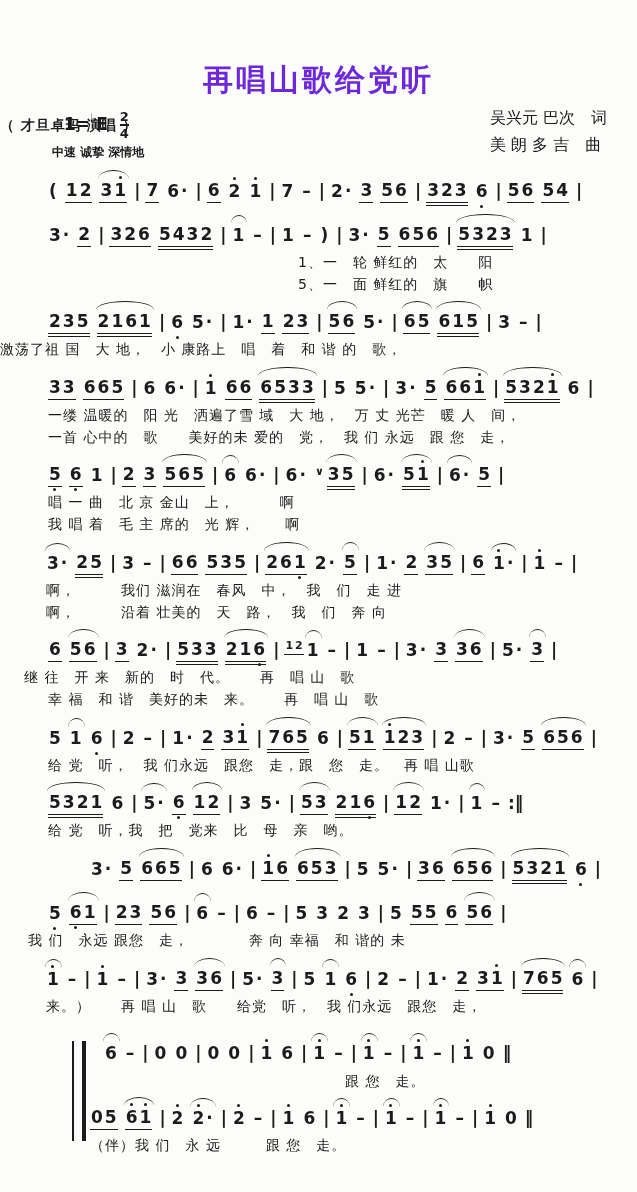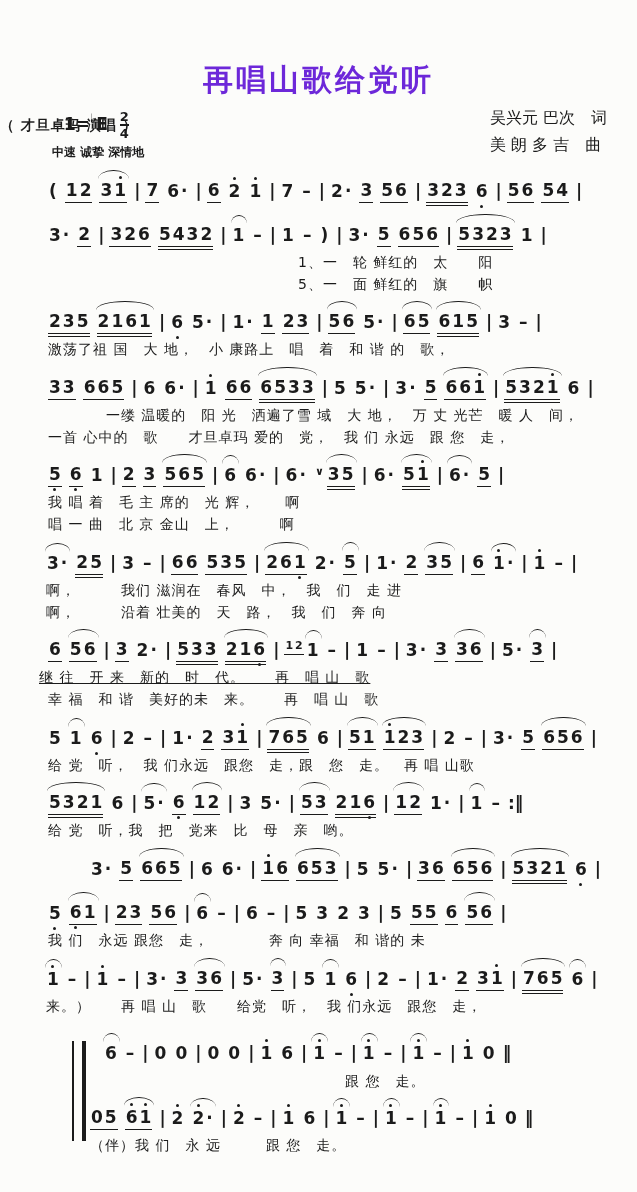--- a/index.html
+++ b/index.html
@@ -73,56 +73,56 @@
       <div class="score-line">
         <div class="music" style="padding-left: 48px;"><span class="tok"><span class="d">(</span></span><span class="tok u1"><span class="d">1</span><span class="d">2</span></span><span class="tok arc u1"><span class="d">3</span><span class="d">1<span class="da"></span></span></span><span class="tok bar">|</span><span class="tok u1"><span class="d">7</span></span><span class="tok"><span class="d">6</span><span class="d">·</span></span><span class="tok bar">|</span><span class="tok u1"><span class="d">6</span></span><span class="tok"><span class="d">2<span class="da"></span></span></span><span class="tok"><span class="d">1<span class="da"></span></span></span><span class="tok bar">|</span><span class="tok"><span class="d">7</span></span><span class="tok"><span class="d">–</span></span><span class="tok bar">|</span><span class="tok"><span class="d">2</span><span class="d">·</span></span><span class="tok u1"><span class="d">3</span></span><span class="tok u1"><span class="d">5</span><span class="d">6</span></span><span class="tok bar">|</span><span class="tok u2"><span class="d">3</span><span class="d">2</span><span class="d">3</span></span><span class="tok"><span class="d">6<span class="db"></span></span></span><span class="tok bar">|</span><span class="tok u1"><span class="d">5</span><span class="d">6</span></span><span class="tok u1"><span class="d">5</span><span class="d">4</span></span><span class="tok bar">|</span></div>
       </div>
       <div class="score-line">
         <div class="music" style="padding-left: 48px;"><span class="tok"><span class="d">3</span><span class="d">·</span></span><span class="tok u1"><span class="d">2</span></span><span class="tok bar">|</span><span class="tok u1"><span class="d">3</span><span class="d">2</span><span class="d">6</span></span><span class="tok u2"><span class="d">5</span><span class="d">4</span><span class="d">3</span><span class="d">2</span></span><span class="tok bar">|</span><span class="tok arc"><span class="d">1</span></span><span class="tok"><span class="d">–</span></span><span class="tok bar">|</span><span class="tok"><span class="d">1</span></span><span class="tok"><span class="d">–</span></span><span class="tok"><span class="d">)</span></span><span class="tok bar">|</span><span class="tok"><span class="d">3</span><span class="d">·</span></span><span class="tok u1"><span class="d">5</span></span><span class="tok u1"><span class="d">6</span><span class="d">5</span><span class="d">6</span></span><span class="tok bar">|</span><span class="tok arc u2"><span class="d">5</span><span class="d">3</span><span class="d">2</span><span class="d">3</span></span><span class="tok"><span class="d">1</span></span><span class="tok bar">|</span></div>
         <div class="lyric" style="padding-left: 298px;">1、一　轮 鲜红的　太　　阳</div>
         <div class="lyric" style="padding-left: 298px;">5、一　面 鲜红的　旗　　帜</div>
       </div>
       <div class="score-line">
         <div class="music" style="padding-left: 48px;"><span class="tok u2"><span class="d">2</span><span class="d">3</span><span class="d">5</span></span><span class="tok arc u2"><span class="d">2</span><span class="d">1</span><span class="d">6</span><span class="d">1</span></span><span class="tok bar">|</span><span class="tok"><span class="d">6<span class="db"></span></span></span><span class="tok"><span class="d">5</span><span class="d">·</span></span><span class="tok bar">|</span><span class="tok"><span class="d">1</span><span class="d">·</span></span><span class="tok u1"><span class="d">1</span></span><span class="tok u1"><span class="d">2</span><span class="d">3</span></span><span class="tok bar">|</span><span class="tok arc u1"><span class="d">5</span><span class="d">6</span></span><span class="tok"><span class="d">5</span><span class="d">·</span></span><span class="tok bar">|</span><span class="tok arc u1"><span class="d">6</span><span class="d">5</span></span><span class="tok arc u2"><span class="d">6</span><span class="d">1</span><span class="d">5</span></span><span class="tok bar">|</span><span class="tok"><span class="d">3</span></span><span class="tok"><span class="d">–</span></span><span class="tok bar">|</span></div>
-        <div class="lyric" style="padding-left: 48px;">激荡了祖 国　大 地，　小 康路上　唱　着　和 谐 的　歌，</div>
+        <div class="lyric" style="">激荡了祖 国　大 地，　小 康路上　唱　着　和 谐 的　歌，</div>
       </div>
       <div class="score-line">
         <div class="music" style="padding-left: 48px;"><span class="tok u1"><span class="d">3</span><span class="d">3</span></span><span class="tok u1"><span class="d">6</span><span class="d">6</span><span class="d">5</span></span><span class="tok bar">|</span><span class="tok"><span class="d">6</span></span><span class="tok"><span class="d">6</span><span class="d">·</span></span><span class="tok bar">|</span><span class="tok"><span class="d">1<span class="da"></span></span></span><span class="tok u1"><span class="d">6</span><span class="d">6</span></span><span class="tok arc u2"><span class="d">6</span><span class="d">5</span><span class="d">3</span><span class="d">3</span></span><span class="tok bar">|</span><span class="tok"><span class="d">5</span></span><span class="tok"><span class="d">5</span><span class="d">·</span></span><span class="tok bar">|</span><span class="tok"><span class="d">3</span><span class="d">·</span></span><span class="tok u1"><span class="d">5</span></span><span class="tok arc u1"><span class="d">6</span><span class="d">6</span><span class="d">1<span class="da"></span></span></span><span class="tok bar">|</span><span class="tok arc u2"><span class="d">5</span><span class="d">3</span><span class="d">2</span><span class="d">1<span class="da"></span></span></span><span class="tok"><span class="d">6</span></span><span class="tok bar">|</span></div>
-        <div class="lyric" style="padding-left: 48px; text-align: center;">一缕 温暖的　阳 光　洒遍了雪 域　大 地，　万 丈 光芒　暖 人　间，</div>
-        <div class="lyric" style="padding-left: 48px;">一首 心中的　歌　　才旦卓玛 爱的　党，　我 们 永远　跟 您　走，</div>
+        <div class="lyric" style="padding-left: 48px;">一缕 温暖的　阳 光　洒遍了雪 域　大 地，　万 丈 光芒　暖 人　间，</div>
+        <div class="lyric" style="padding-left: 48px;">一首 心中的　歌　　美好的未 爱的　党，　我 们 永远　跟 您　走，</div>
       </div>
       <div class="score-line">
         <div class="music" style="padding-left: 48px;"><span class="tok u1"><span class="d">5<span class="db"></span></span></span><span class="tok u1"><span class="d">6<span class="db"></span></span></span><span class="tok"><span class="d">1</span></span><span class="tok bar">|</span><span class="tok u1"><span class="d">2</span></span><span class="tok u1"><span class="d">3</span></span><span class="tok arc u1"><span class="d">5</span><span class="d">6</span><span class="d">5</span></span><span class="tok bar">|</span><span class="tok arc"><span class="d">6</span></span><span class="tok"><span class="d">6</span><span class="d">·</span></span><span class="tok bar">|</span><span class="tok"><span class="d">6</span><span class="d">·</span></span><span class="tok sup"><span class="d">∨</span></span><span class="tok arc u2"><span class="d">3</span><span class="d">5</span></span><span class="tok bar">|</span><span class="tok"><span class="d">6</span><span class="d">·</span></span><span class="tok arc u2"><span class="d">5</span><span class="d">1<span class="da"></span></span></span><span class="tok bar">|</span><span class="tok arc"><span class="d">6</span><span class="d">·</span></span><span class="tok u1"><span class="d">5</span></span><span class="tok bar">|</span></div>
+        <div class="lyric" style="padding-left: 48px;">唱 一 曲　北 京 金山　上，　　　啊</div>
         <div class="lyric" style="padding-left: 48px;">我 唱 着　毛 主 席的　光 辉，　　啊</div>
-        <div class="lyric" style="padding-left: 48px;">唱 一 曲　北 京 金山　上，　　　啊</div>
       </div>
       <div class="score-line">
         <div class="music" style="padding-left: 46px;"><span class="tok arc"><span class="d">3</span><span class="d">·</span></span><span class="tok u2"><span class="d">2</span><span class="d">5</span></span><span class="tok bar">|</span><span class="tok"><span class="d">3</span></span><span class="tok"><span class="d">–</span></span><span class="tok bar">|</span><span class="tok u1"><span class="d">6</span><span class="d">6</span></span><span class="tok u1"><span class="d">5</span><span class="d">3</span><span class="d">5</span></span><span class="tok bar">|</span><span class="tok arc u1"><span class="d">2</span><span class="d">6</span><span class="d">1<span class="db"></span></span></span><span class="tok"><span class="d">2</span><span class="d">·</span></span><span class="tok arc u1"><span class="d">5</span></span><span class="tok bar">|</span><span class="tok"><span class="d">1</span><span class="d">·</span></span><span class="tok u1"><span class="d">2</span></span><span class="tok arc u1"><span class="d">3</span><span class="d">5</span></span><span class="tok bar">|</span><span class="tok u1"><span class="d">6</span></span><span class="tok arc"><span class="d">1<span class="da"></span></span><span class="d">·</span></span><span class="tok bar">|</span><span class="tok"><span class="d">1<span class="da"></span></span></span><span class="tok"><span class="d">–</span></span><span class="tok bar">|</span></div>
         <div class="lyric" style="padding-left: 46px;">啊，　　　我们 滋润在　春风　中，　我　们　走 进</div>
         <div class="lyric" style="padding-left: 46px;">啊，　　　沿着 壮美的　天　路，　我　们　奔 向</div>
       </div>
       <div class="score-line">
         <div class="music" style="padding-left: 48px;"><span class="tok u1"><span class="d">6</span></span><span class="tok arc u1"><span class="d">5</span><span class="d">6</span></span><span class="tok bar">|</span><span class="tok u1"><span class="d">3</span></span><span class="tok"><span class="d">2</span><span class="d">·</span></span><span class="tok bar">|</span><span class="tok u2"><span class="d">5</span><span class="d">3</span><span class="d">3</span></span><span class="tok arc u2"><span class="d">2</span><span class="d">1</span><span class="d">6<span class="db"></span></span></span><span class="tok bar">|</span><span class="tok u1 sup"><span class="d">1</span><span class="d">2</span></span><span class="tok arc"><span class="d">1</span></span><span class="tok"><span class="d">–</span></span><span class="tok bar">|</span><span class="tok"><span class="d">1</span></span><span class="tok"><span class="d">–</span></span><span class="tok bar">|</span><span class="tok"><span class="d">3</span><span class="d">·</span></span><span class="tok u1"><span class="d">3</span></span><span class="tok arc u1"><span class="d">3</span><span class="d">6</span></span><span class="tok bar">|</span><span class="tok"><span class="d">5</span><span class="d">·</span></span><span class="tok arc u1"><span class="d">3</span></span><span class="tok bar">|</span></div>
-        <div class="lyric" style="padding-left: 39px; text-decoration: underline;">继 往　开 来　新的　时　代。　　再　唱 山　歌</div>
+        <div class="lyric" style="padding-left: 24px;">继 往　开 来　新的　时　代。　　再　唱 山　歌</div>
         <div class="lyric" style="padding-left: 48px;">幸 福　和 谐　美好的未　来。　　再　唱 山　歌</div>
       </div>
       <div class="score-line">
         <div class="music" style="padding-left: 48px;"><span class="tok"><span class="d">5</span></span><span class="tok arc"><span class="d">1</span></span><span class="tok"><span class="d">6<span class="db"></span></span></span><span class="tok bar">|</span><span class="tok"><span class="d">2</span></span><span class="tok"><span class="d">–</span></span><span class="tok bar">|</span><span class="tok"><span class="d">1</span><span class="d">·</span></span><span class="tok u1"><span class="d">2</span></span><span class="tok u1"><span class="d">3</span><span class="d">1<span class="da"></span></span></span><span class="tok bar">|</span><span class="tok arc u2"><span class="d">7</span><span class="d">6</span><span class="d">5</span></span><span class="tok"><span class="d">6</span></span><span class="tok bar">|</span><span class="tok arc u1"><span class="d">5</span><span class="d">1</span></span><span class="tok arc u1"><span class="d">1<span class="da"></span></span><span class="d">2</span><span class="d">3</span></span><span class="tok bar">|</span><span class="tok"><span class="d">2</span></span><span class="tok"><span class="d">–</span></span><span class="tok bar">|</span><span class="tok"><span class="d">3</span><span class="d">·</span></span><span class="tok u1"><span class="d">5</span></span><span class="tok arc u1"><span class="d">6</span><span class="d">5</span><span class="d">6</span></span><span class="tok bar">|</span></div>
         <div class="lyric" style="padding-left: 48px;">给 党　听，　我 们永远　跟您　走，跟　您　走。　再 唱 山歌</div>
       </div>
       <div class="score-line">
         <div class="music" style="padding-left: 48px;"><span class="tok arc u2"><span class="d">5</span><span class="d">3</span><span class="d">2</span><span class="d">1</span></span><span class="tok"><span class="d">6</span></span><span class="tok bar">|</span><span class="tok arc"><span class="d">5</span><span class="d">·</span></span><span class="tok u1"><span class="d">6<span class="db"></span></span></span><span class="tok arc u1"><span class="d">1</span><span class="d">2</span></span><span class="tok bar">|</span><span class="tok"><span class="d">3</span></span><span class="tok"><span class="d">5</span><span class="d">·</span></span><span class="tok bar">|</span><span class="tok arc u1"><span class="d">5</span><span class="d">3</span></span><span class="tok u2"><span class="d">2</span><span class="d">1</span><span class="d">6<span class="db"></span></span></span><span class="tok bar">|</span><span class="tok arc u1"><span class="d">1</span><span class="d">2</span></span><span class="tok"><span class="d">1</span><span class="d">·</span></span><span class="tok bar">|</span><span class="tok arc"><span class="d">1</span></span><span class="tok"><span class="d">–</span></span><span class="tok bar">:‖</span></div>
         <div class="lyric" style="padding-left: 48px;">给 党　听，我　把　党来　比　母　亲　哟。</div>
       </div>
       <div class="score-line">
         <div class="music" style="padding-left: 90px;"><span class="tok"><span class="d">3</span><span class="d">·</span></span><span class="tok u1"><span class="d">5</span></span><span class="tok arc u1"><span class="d">6</span><span class="d">6</span><span class="d">5</span></span><span class="tok bar">|</span><span class="tok"><span class="d">6</span></span><span class="tok"><span class="d">6</span><span class="d">·</span></span><span class="tok bar">|</span><span class="tok u1"><span class="d">1<span class="da"></span></span><span class="d">6</span></span><span class="tok arc u1"><span class="d">6</span><span class="d">5</span><span class="d">3</span></span><span class="tok bar">|</span><span class="tok"><span class="d">5</span></span><span class="tok"><span class="d">5</span><span class="d">·</span></span><span class="tok bar">|</span><span class="tok u1"><span class="d">3</span><span class="d">6</span></span><span class="tok arc u1"><span class="d">6</span><span class="d">5</span><span class="d">6</span></span><span class="tok bar">|</span><span class="tok arc u2"><span class="d">5</span><span class="d">3</span><span class="d">2</span><span class="d">1</span></span><span class="tok"><span class="d">6<span class="db"></span></span></span><span class="tok bar">|</span></div>
       </div>
       <div class="score-line">
         <div class="music" style="padding-left: 48px;"><span class="tok"><span class="d">5<span class="db"></span></span></span><span class="tok arc u1"><span class="d">6<span class="db"></span></span><span class="d">1</span></span><span class="tok bar">|</span><span class="tok u1"><span class="d">2</span><span class="d">3</span></span><span class="tok u1"><span class="d">5</span><span class="d">6</span></span><span class="tok bar">|</span><span class="tok arc"><span class="d">6</span></span><span class="tok"><span class="d">–</span></span><span class="tok bar">|</span><span class="tok"><span class="d">6</span></span><span class="tok"><span class="d">–</span></span><span class="tok bar">|</span><span class="tok"><span class="d">5</span></span><span class="tok"><span class="d">3</span></span><span class="tok"><span class="d">2</span></span><span class="tok"><span class="d">3</span></span><span class="tok bar">|</span><span class="tok"><span class="d">5</span></span><span class="tok u1"><span class="d">5</span><span class="d">5</span></span><span class="tok u1"><span class="d">6</span></span><span class="tok arc u1"><span class="d">5</span><span class="d">6</span></span><span class="tok bar">|</span></div>
-        <div class="lyric" style="padding-left: 48px;">我 们　永远 跟您　走，　　　　奔 向 幸福　和 谐的 未</div>
+        <div class="lyric" style="padding-left: 28px;">我 们　永远 跟您　走，　　　　奔 向 幸福　和 谐的 未</div>
       </div>
       <div class="score-line">
         <div class="music" style="padding-left: 46px;"><span class="tok arc"><span class="d">1<span class="da"></span></span></span><span class="tok"><span class="d">–</span></span><span class="tok bar">|</span><span class="tok"><span class="d">1<span class="da"></span></span></span><span class="tok"><span class="d">–</span></span><span class="tok bar">|</span><span class="tok"><span class="d">3</span><span class="d">·</span></span><span class="tok u1"><span class="d">3</span></span><span class="tok arc u1"><span class="d">3</span><span class="d">6</span></span><span class="tok bar">|</span><span class="tok"><span class="d">5</span><span class="d">·</span></span><span class="tok arc u1"><span class="d">3</span></span><span class="tok bar">|</span><span class="tok"><span class="d">5</span></span><span class="tok arc"><span class="d">1</span></span><span class="tok"><span class="d">6<span class="db"></span></span></span><span class="tok bar">|</span><span class="tok"><span class="d">2</span></span><span class="tok"><span class="d">–</span></span><span class="tok bar">|</span><span class="tok"><span class="d">1</span><span class="d">·</span></span><span class="tok u1"><span class="d">2</span></span><span class="tok u1"><span class="d">3</span><span class="d">1<span class="da"></span></span></span><span class="tok bar">|</span><span class="tok arc u2"><span class="d">7</span><span class="d">6</span><span class="d">5</span></span><span class="tok arc"><span class="d">6</span></span><span class="tok bar">|</span></div>
         <div class="lyric" style="padding-left: 46px;">来。）　　再 唱 山　歌　　给党　听，　我 们永远　跟您　走，</div>
       </div>
       <div class="duet">
         <div class="score-line">
           <div class="music" style="padding-left: 14px;"><span class="tok arc"><span class="d">6</span></span><span class="tok"><span class="d">–</span></span><span class="tok bar">|</span><span class="tok"><span class="d">0</span></span><span class="tok"><span class="d">0</span></span><span class="tok bar">|</span><span class="tok"><span class="d">0</span></span><span class="tok"><span class="d">0</span></span><span class="tok bar">|</span><span class="tok"><span class="d">1<span class="da"></span></span></span><span class="tok"><span class="d">6</span></span><span class="tok bar">|</span><span class="tok arc"><span class="d">1<span class="da"></span></span></span><span class="tok"><span class="d">–</span></span><span class="tok bar">|</span><span class="tok arc"><span class="d">1<span class="da"></span></span></span><span class="tok"><span class="d">–</span></span><span class="tok bar">|</span><span class="tok arc"><span class="d">1<span class="da"></span></span></span><span class="tok"><span class="d">–</span></span><span class="tok bar">|</span><span class="tok"><span class="d">1<span class="da"></span></span></span><span class="tok"><span class="d">0</span></span><span class="tok bar">‖</span></div>
           <div class="lyric" style="padding-left: 255px;">跟 您　走。</div>
         </div>

